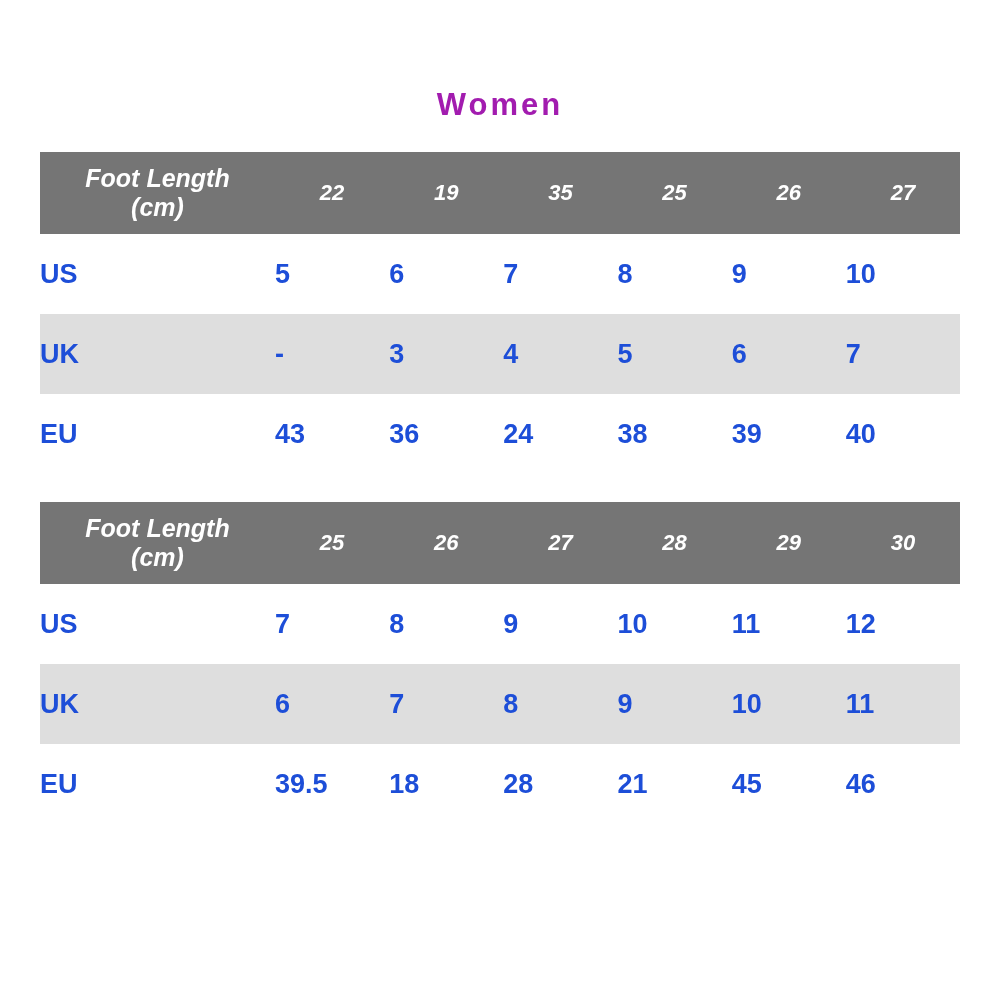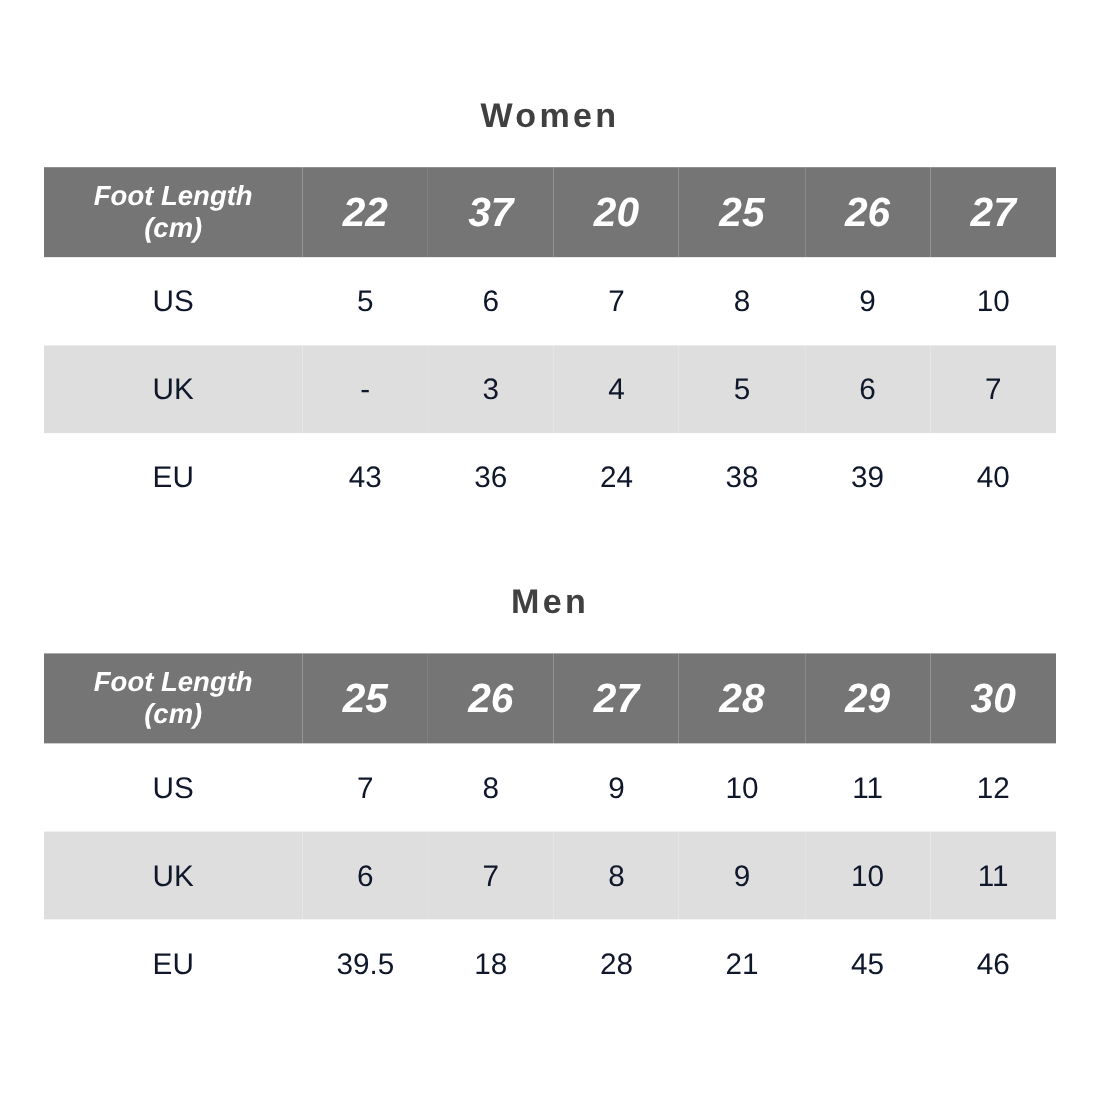--- a/index.html
+++ b/index.html
@@ -15,21 +15,21 @@
     background: #ffffff;
     overflow: hidden;
   }
   .section-title {
     margin: 0;
     text-align: center;
     font-size: 31px;
     line-height: 38px;
     font-weight: bold;
     letter-spacing: 3px;
-    color: #404040;
+    color: #a21caf;
   }
   .section-title--women { padding-top: 86px; }
   .section-title--men   { padding-top: 54px; }
   table.size-table {
     width: 920px;
     margin: 28px auto 0 auto;
     border-collapse: collapse;
     table-layout: fixed;
   }
   table.size-table col.c-label { width: 235px; }
@@ -43,35 +43,34 @@
     font-weight: bold;
     text-align: center;
     vertical-align: middle;
     padding: 0;
   }
   table.size-table th.head-label {
     font-size: 25px;
     line-height: 1.18;
   }
   table.size-table th.head-size {
-    font-size: 37px;
+    font-size: 22px;
   }
   table.size-table tr.data-row {
     height: 80px;
     background: #ffffff;
   }
   table.size-table tr.data-row.row-alt {
     background: #dedede;
   }
   table.size-table tr.data-row td {
-    text-align: center;
     vertical-align: middle;
     font-size: 27px;
-    font-weight: normal;
-    color: #0f172a;
+    font-weight: bold;
+    color: #1d4ed8;
     padding: 0;
   }
 </style>
 </head>
 <body>
 
 <div class="sheet">
 
   <div class="section">
     <h2 class="section-title section-title--women">Women</h2>
@@ -86,22 +85,22 @@
           <col>
           <col>
       </colgroup>
       <tbody>
         <tr class="head-row">
           <th class="head-label">
             <span>Foot Length</span><br>
             <span>(cm)</span>
           </th>
           <th class="head-size">22</th>
-          <th class="head-size">37</th>
-          <th class="head-size">20</th>
+          <th class="head-size">19</th>
+          <th class="head-size">35</th>
           <th class="head-size">25</th>
           <th class="head-size">26</th>
           <th class="head-size">27</th>
         </tr>
 
         <tr class="data-row">
           <td>US</td>
           <td>5</td>
           <td>6</td>
           <td>7</td>
@@ -127,21 +126,20 @@
           <td>24</td>
           <td>38</td>
           <td>39</td>
           <td>40</td>
         </tr>
       </tbody>
     </table>
   </div>
 
   <div class="section">
-    <h2 class="section-title section-title--men">Men</h2>
 
     <table class="size-table">
       <colgroup>
         <col class="c-label">
           <col>
           <col>
           <col>
           <col>
           <col>
           <col>

